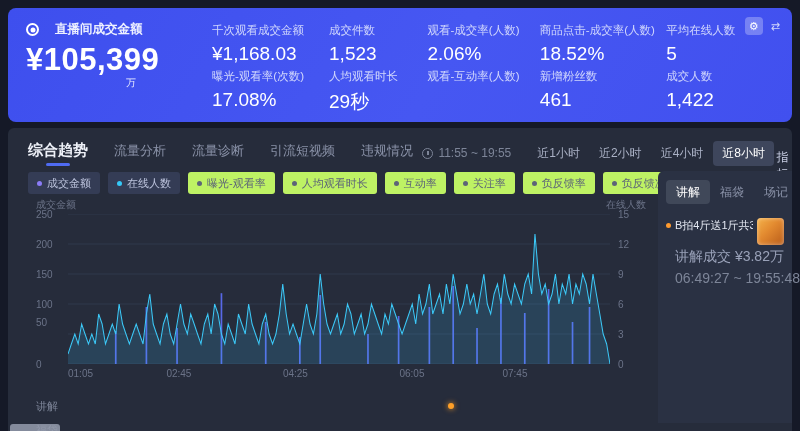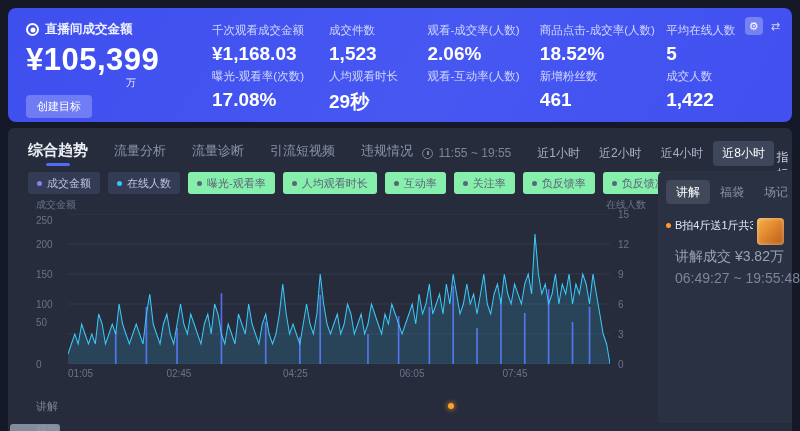--- a/index.html
+++ b/index.html
@@ -5,32 +5,32 @@
   * { margin:0; padding:0; box-sizing:border-box; }
   html,body { width:800px; height:431px; overflow:hidden; background:#151927;
     font-family:"Liberation Sans","DejaVu Sans",sans-serif; }
   .page { position:relative; width:800px; height:431px; }
 
   
   .banner { position:absolute; left:8px; top:8px; right:8px; height:114px;
     background:linear-gradient(120deg,#3e4fee 0%,#4657f2 55%,#4150ef 100%);
     border-radius:8px; display:flex; padding:13px 16px 10px 18px; color:#fff; }
   .primary { width:168px; flex-shrink:0; }
-  .p-label { display:flex; align-items:center; gap:6px; font-size:12.5px; font-weight:700; color:#eef1ff; }
+  .p-label { display:flex; align-items:center; gap:16px; font-size:12.5px; font-weight:700; color:#eef1ff; }
   .bullseye { width:13px; height:13px; border-radius:50%; border:2px solid #fff; position:relative; flex-shrink:0; }
   .bullseye::after { content:""; position:absolute; left:50%; top:50%; width:5px; height:5px;
     border-radius:50%; background:#fff; transform:translate(-50%,-50%); }
   .p-value { font-size:31px; font-weight:700; letter-spacing:.5px; margin-top:6px; line-height:1; }
   .p-unit { display:block; font-size:10px; font-weight:400; margin:3px 0 0 100px; color:#e8ecff; }
   .goal-btn { margin-top:7px; border:none; cursor:pointer; font-size:11px; color:#fff;
     background:rgba(255,255,255,.25); border-radius:4px; padding:4px 11px; }
   .metrics { flex:1; display:grid; grid-template-columns:1.15fr .95fr 1.1fr 1.25fr .9fr;
     grid-auto-rows:1fr; column-gap:10px; padding:2px 26px 0 18px; row-gap:4px; }
   .metric .m-label { font-size:11.5px; color:rgba(238,242,255,.82); white-space:nowrap; }
-  .metric .m-value { font-size:19px; font-weight:700; margin-top:5px; }
+  .metric .m-value { font-size:19px; font-weight:400; margin-top:5px; }
   .banner-actions { position:absolute; top:9px; right:12px; display:flex; gap:8px; align-items:center; }
   .icon-chip { width:18px; height:18px; border-radius:4px; background:rgba(255,255,255,.28);
     display:flex; align-items:center; justify-content:center; font-size:11px; color:#fff; cursor:pointer; }
   .icon-plain { font-size:11px; color:rgba(255,255,255,.75); cursor:pointer; }
 
   
   .main { position:absolute; left:8px; top:128px; right:8px; bottom:0;
     background:#262c3b; border-radius:6px 6px 0 0; padding-top:12px; }
   .navrow { display:flex; justify-content:space-between; align-items:center; padding:0 18px 0 20px; height:26px; }
   .tabs { display:flex; align-items:flex-end; gap:26px; }
@@ -44,21 +44,21 @@
   .clock::after { content:""; position:absolute; left:4px; top:2px; width:1.4px; height:4px; background:#7d8598; }
   .rbtn { font-size:12px; color:#aab1c5; cursor:pointer; padding:4px 9px; border-radius:4px; white-space:nowrap; }
   .rbtn.active { background:#3e465c; color:#fff; }
 
   .content { display:flex; margin-top:5px; height:calc(100% - 39px); }
   .leftcol { flex:1; min-width:0; padding-left:20px; }
 
   
   .chiprow { display:flex; align-items:center; gap:8px; height:24px; }
   .chip { display:flex; align-items:center; gap:5px; font-size:11px; padding:3.5px 9px;
-    border-radius:3px; background:#86efac; color:#5c6478; cursor:pointer; white-space:nowrap; }
+    border-radius:3px; background:#bef264; color:#5c6478; cursor:pointer; white-space:nowrap; }
   .chip .dot { width:5px; height:5px; border-radius:50%; background:#5c6478; flex-shrink:0; }
   .chip.active { background:#343c55; color:#bcc3dc; }
   .chip.trunc { max-width:62px; overflow:hidden; }
   .chip.trunc .lbl { overflow:hidden; text-overflow:ellipsis; white-space:nowrap; color:#4d5468; }
   .pager { font-size:14px; color:#5c6478; cursor:pointer; line-height:1; padding:0 1px; }
   .config { display:flex; align-items:center; gap:5px; margin-left:12px; font-size:12px; color:#c7cde2; cursor:pointer; }
   .config .cfg-ic { font-size:11px; color:#aab1c5; }
 
   
   .chartwrap { position:relative; height:238px; margin-top:3px; }
@@ -102,21 +102,20 @@
   <section class="banner">
     <div class="primary">
       <div class="p-label">
         <span class="bullseye"></span>
         <span>直播间成交金额</span>
       </div>
       <div class="p-value">
         <span>¥105,399</span>
         <span class="p-unit">万</span>
       </div>
-      <button class="goal-btn">创建目标</button>
     </div>
     <div class="metrics" id="metrics">
         <div class="metric">
           <div class="m-label">千次观看成交金额</div>
           <div class="m-value">¥1,168.03</div>
         </div>
         <div class="metric">
           <div class="m-label">成交件数</div>
           <div class="m-value">1,523</div>
         </div>
@@ -226,21 +225,21 @@
             <span class="config">
               <span class="cfg-ic">▦</span>
               <span>指标配置</span>
             </span>
           </div>
 
         <div class="chartwrap">
           <span class="axis-title at-left">成交金额</span>
           <span class="axis-title at-right">在线人数</span>
           <div id="yticksL">
-              <span class="ytick ytl" style="top: 17px;">250</span>
+              <span class="ytick ytl" style="top: 11px;">250</span>
               <span class="ytick ytl" style="top: 41px;">200</span>
               <span class="ytick ytl" style="top: 71px;">150</span>
               <span class="ytick ytl" style="top: 101px;">100</span>
               <span class="ytick ytl" style="top: 119px;">50</span>
               <span class="ytick ytl" style="top: 161px;">0</span>
             </div>
           <div id="yticksR">
               <span class="ytick ytr" style="top: 11px;">15</span>
               <span class="ytick ytr" style="top: 41px;">12</span>
               <span class="ytick ytr" style="top: 71px;">9</span>

